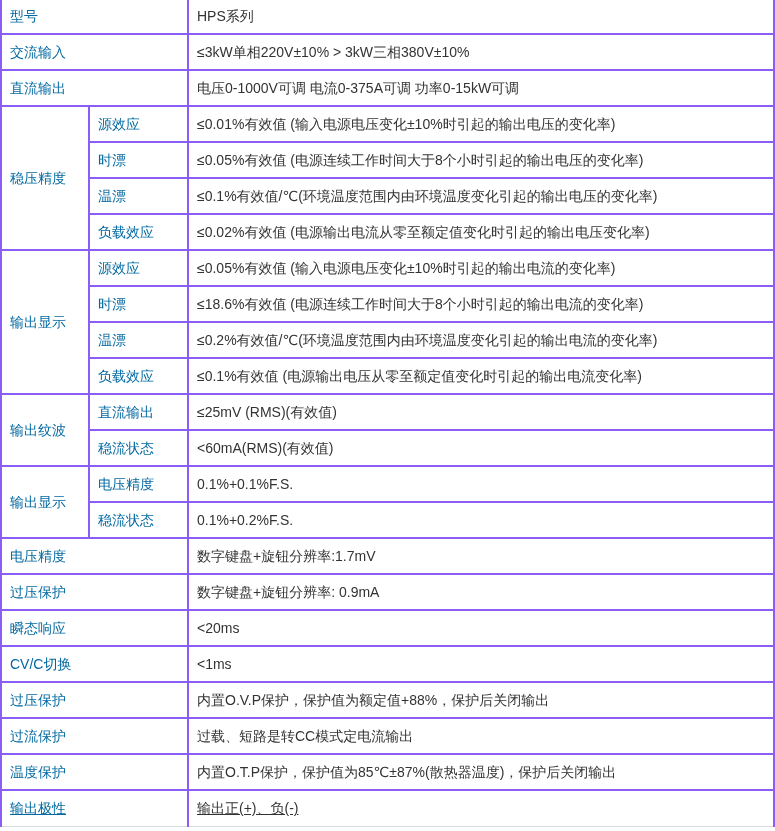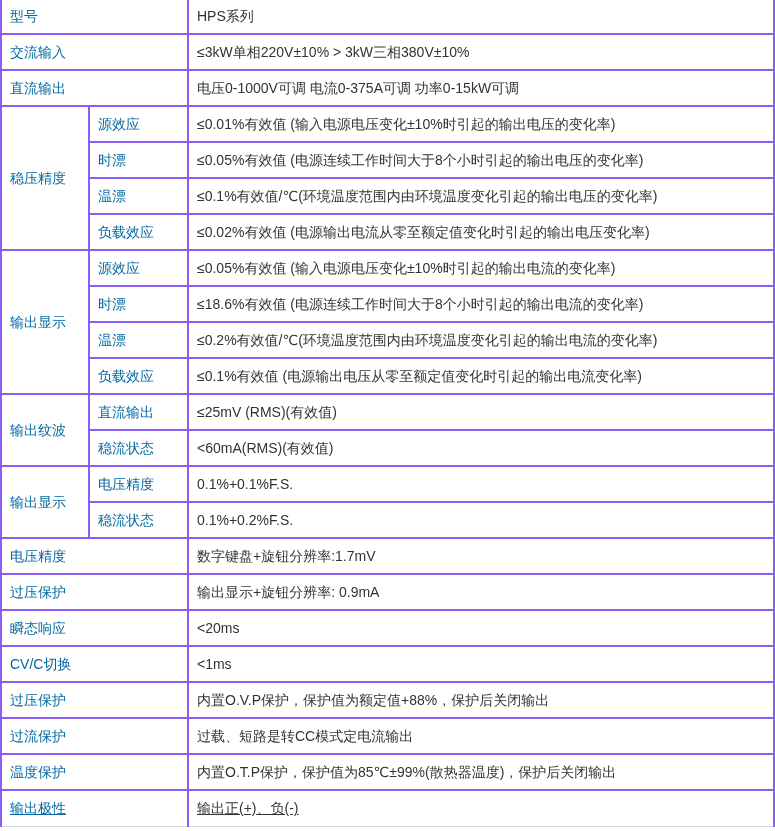--- a/index.html
+++ b/index.html
@@ -119,41 +119,41 @@
       <td class="sub-cell">稳流状态</td>
       <td class="value-cell">0.1%+0.2%F.S.</td>
     </tr>
 
     <tr>
       <td colspan="2" class="label-cell">电压精度</td>
       <td class="value-cell">数字键盘+旋钮分辨率:1.7mV</td>
     </tr>
     <tr>
       <td colspan="2" class="label-cell">过压保护</td>
-      <td class="value-cell">输出显示+旋钮分辨率: 0.9mA</td>
+      <td class="value-cell">数字键盘+旋钮分辨率: 0.9mA</td>
     </tr>
     <tr>
       <td colspan="2" class="label-cell">瞬态响应</td>
       <td class="value-cell">&lt;20ms</td>
     </tr>
     <tr>
       <td colspan="2" class="label-cell">CV/C切换</td>
       <td class="value-cell">&lt;1ms</td>
     </tr>
     <tr>
       <td colspan="2" class="label-cell">过压保护</td>
       <td class="value-cell">内置O.V.P保护，保护值为额定值+88%，保护后关闭输出</td>
     </tr>
     <tr>
       <td colspan="2" class="label-cell">过流保护</td>
       <td class="value-cell">过载、短路是转CC模式定电流输出</td>
     </tr>
     <tr>
       <td colspan="2" class="label-cell">温度保护</td>
-      <td class="value-cell">内置O.T.P保护，保护值为85℃±99%(散热器温度)，保护后关闭输出</td>
+      <td class="value-cell">内置O.T.P保护，保护值为85℃±87%(散热器温度)，保护后关闭输出</td>
     </tr>
     <tr class="last-row">
       <td colspan="2" class="label-cell">输出极性</td>
       <td class="value-cell">输出正(+)、负(-)</td>
     </tr>
   </tbody>
     </table>
 </div>
 
 </body></html>

